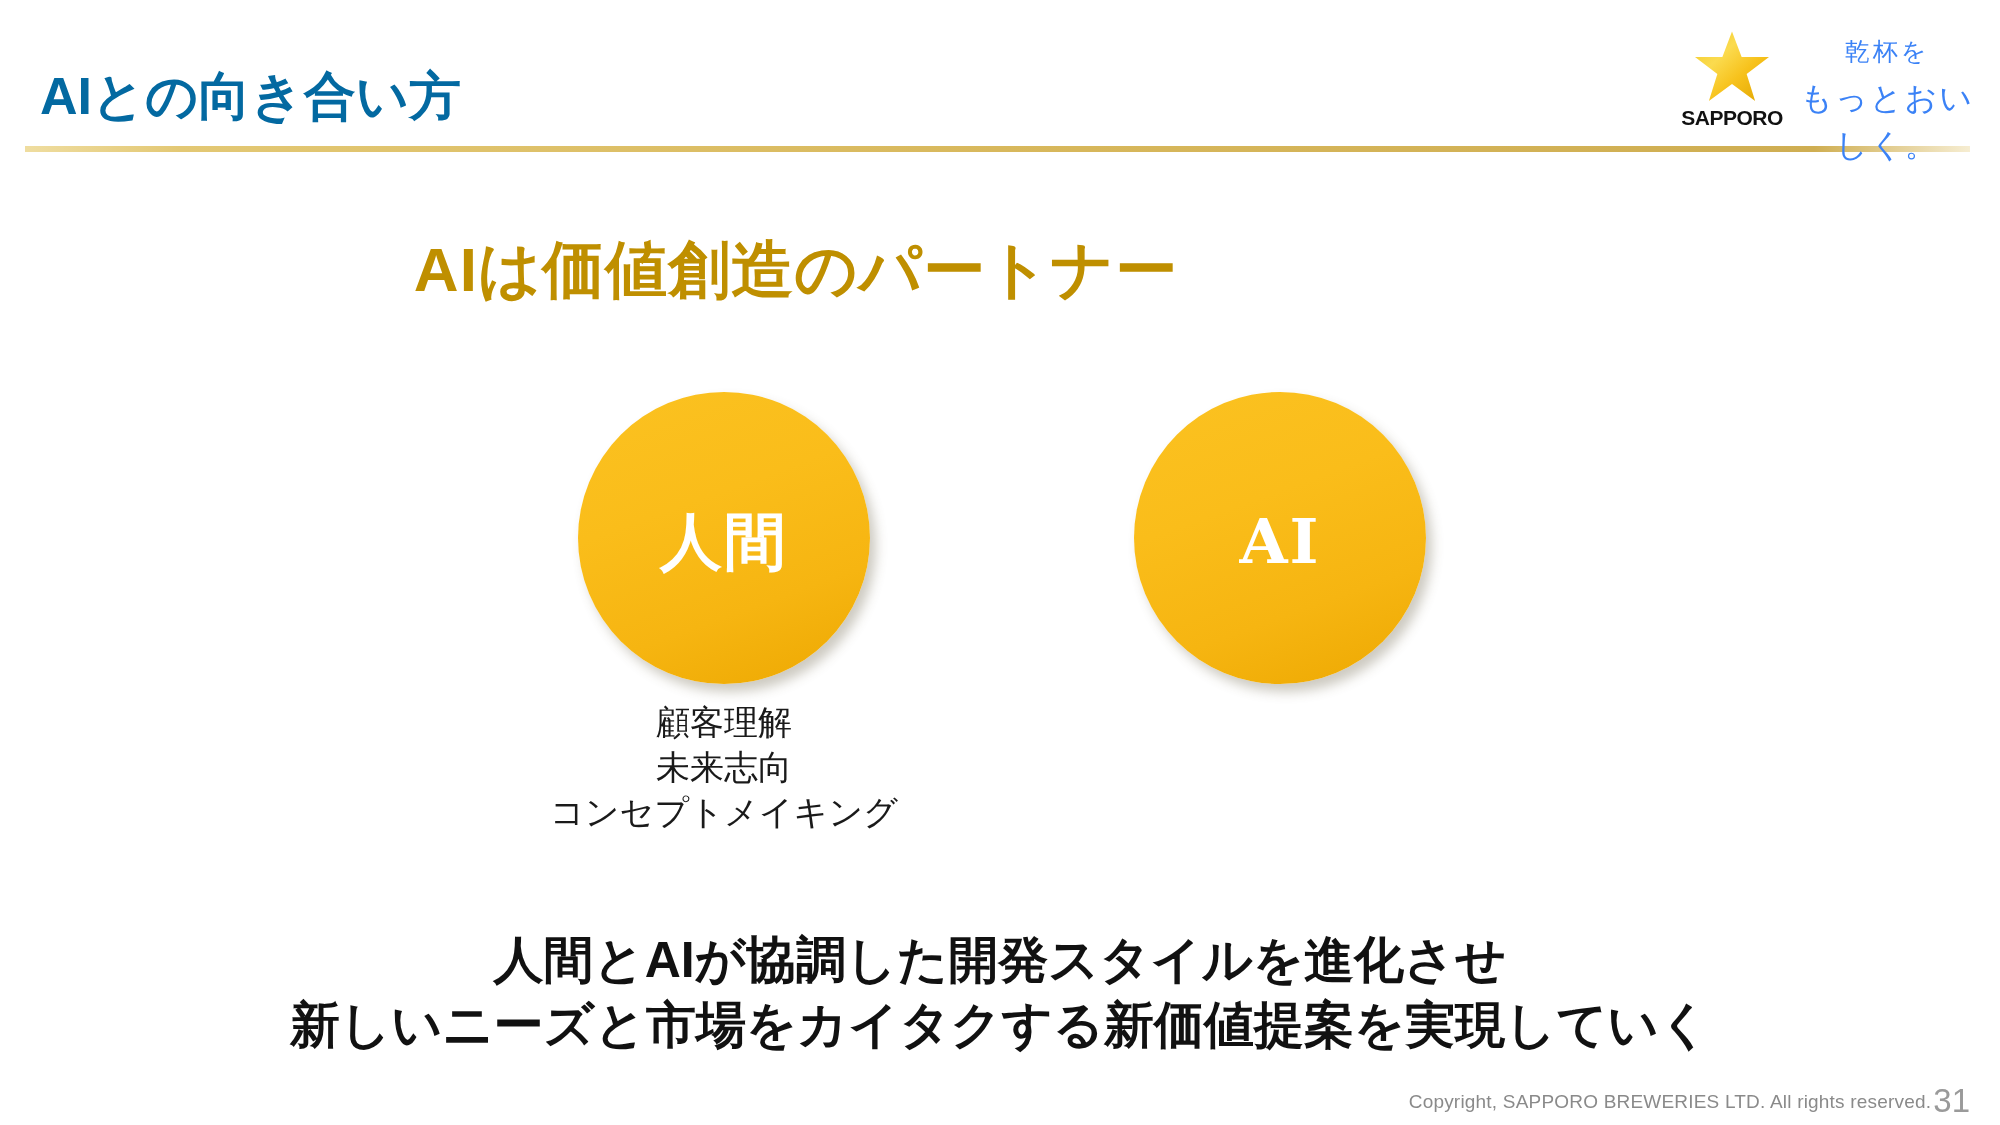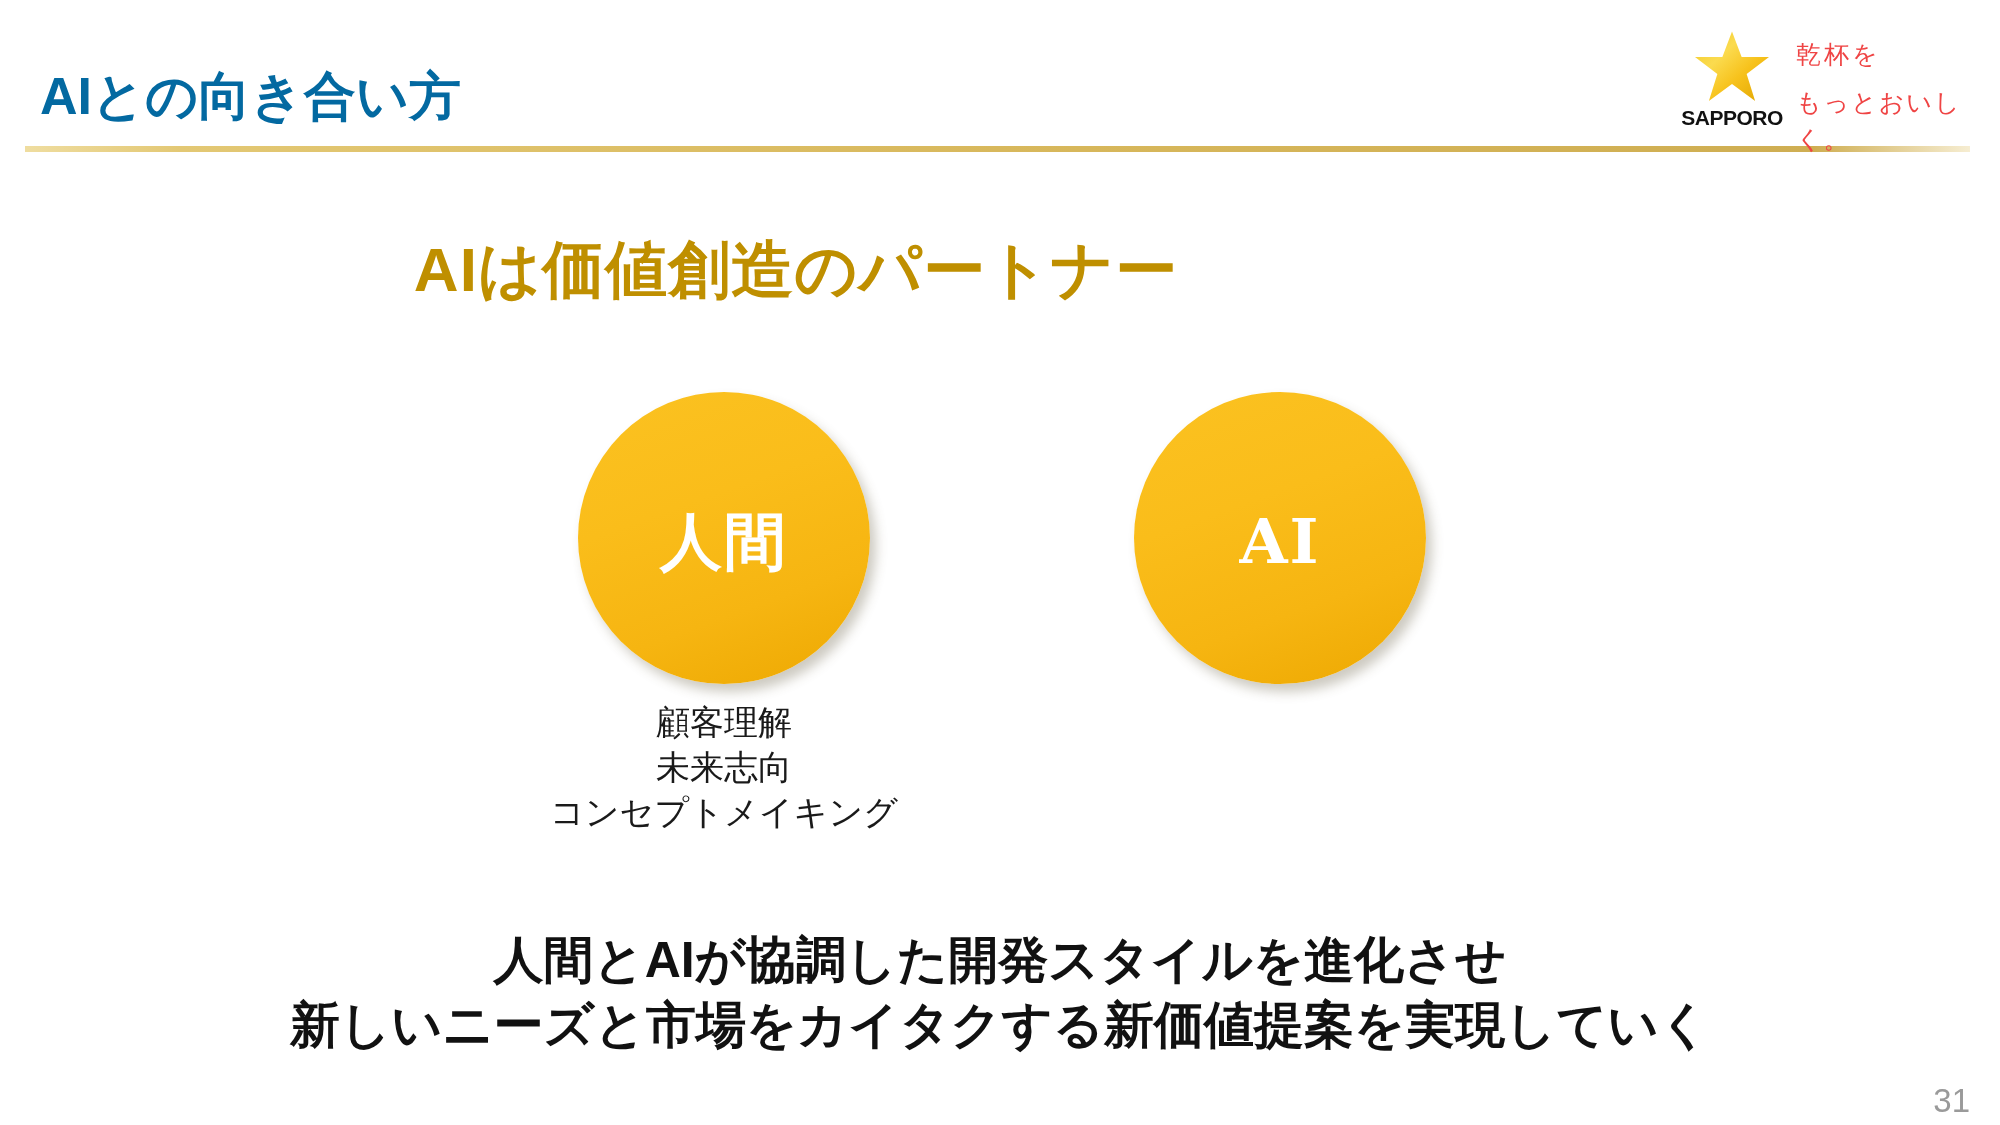--- a/index.html
+++ b/index.html
@@ -67,26 +67,27 @@
     font-size: 21px;
     font-weight: bold;
     color: #111111;
     letter-spacing: -0.5px;
     font-family: "Liberation Sans", sans-serif;
   }
   #logo-tagline {
     position: absolute;
     left: 118px;
     top: 8px;
-    font-family: Liberation Sans, sans-serif;
-    color: #ef4444;
+    font-family: Liberation Mono, monospace;
+    color: #3b82f6;
     line-height: 1.45;
+    text-align: center;
   }
   #logo-tagline .tl1 { font-size: 25px; letter-spacing: 3px; display: block; }
-  #logo-tagline .tl2 { font-size: 25px; letter-spacing: 2px; display: block; margin-top: 12px; }
+  #logo-tagline .tl2 { font-size: 32px; letter-spacing: 2px; display: block; margin-top: 6px; }
 
   
   #main-headline {
     position: absolute;
     left: 0;
     top: 228px;
     width: 1592px;
     text-align: center;
     font-size: 62px;
     font-weight: bold;
@@ -220,16 +221,17 @@
     <span>コンセプトメイキング</span>
   </div>
 
 
   <div id="conclusion">
     <span>人間とAIが協調した開発スタイルを進化させ</span>
     <span>新しいニーズと市場をカイタクする新価値提案を実現していく</span>
   </div>
 
   <div id="footer">
+    <div id="copyright-text">Copyright, SAPPORO BREWERIES LTD. All rights reserved.</div>
     <div id="page-number">31</div>
   </div>
 
 </div>
 
 </body></html>

